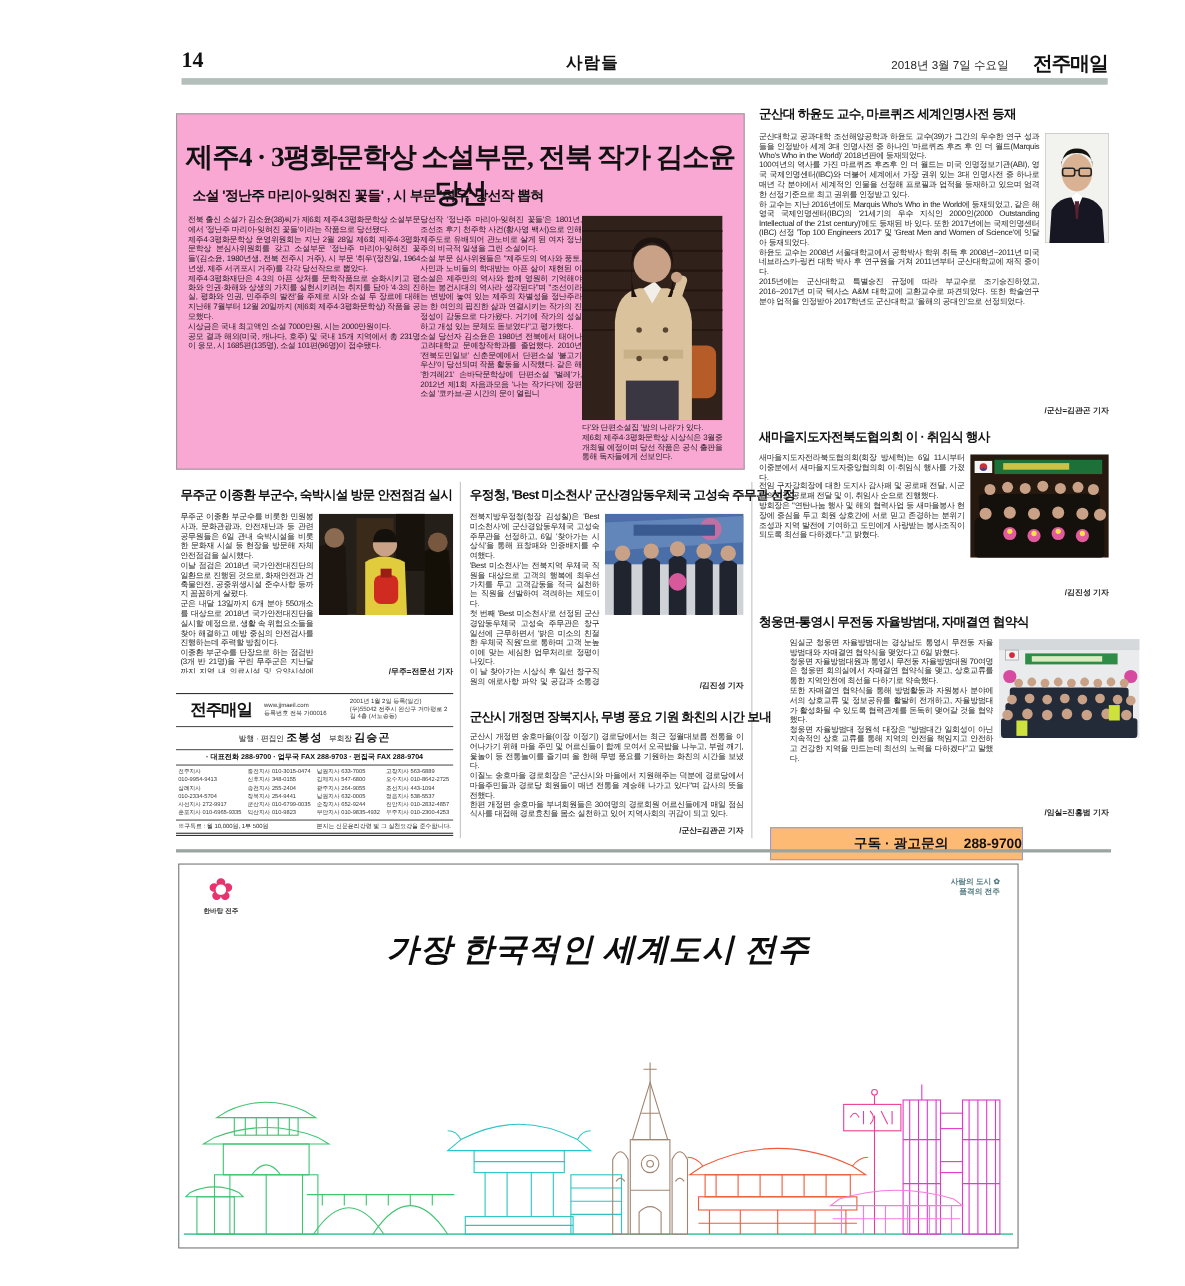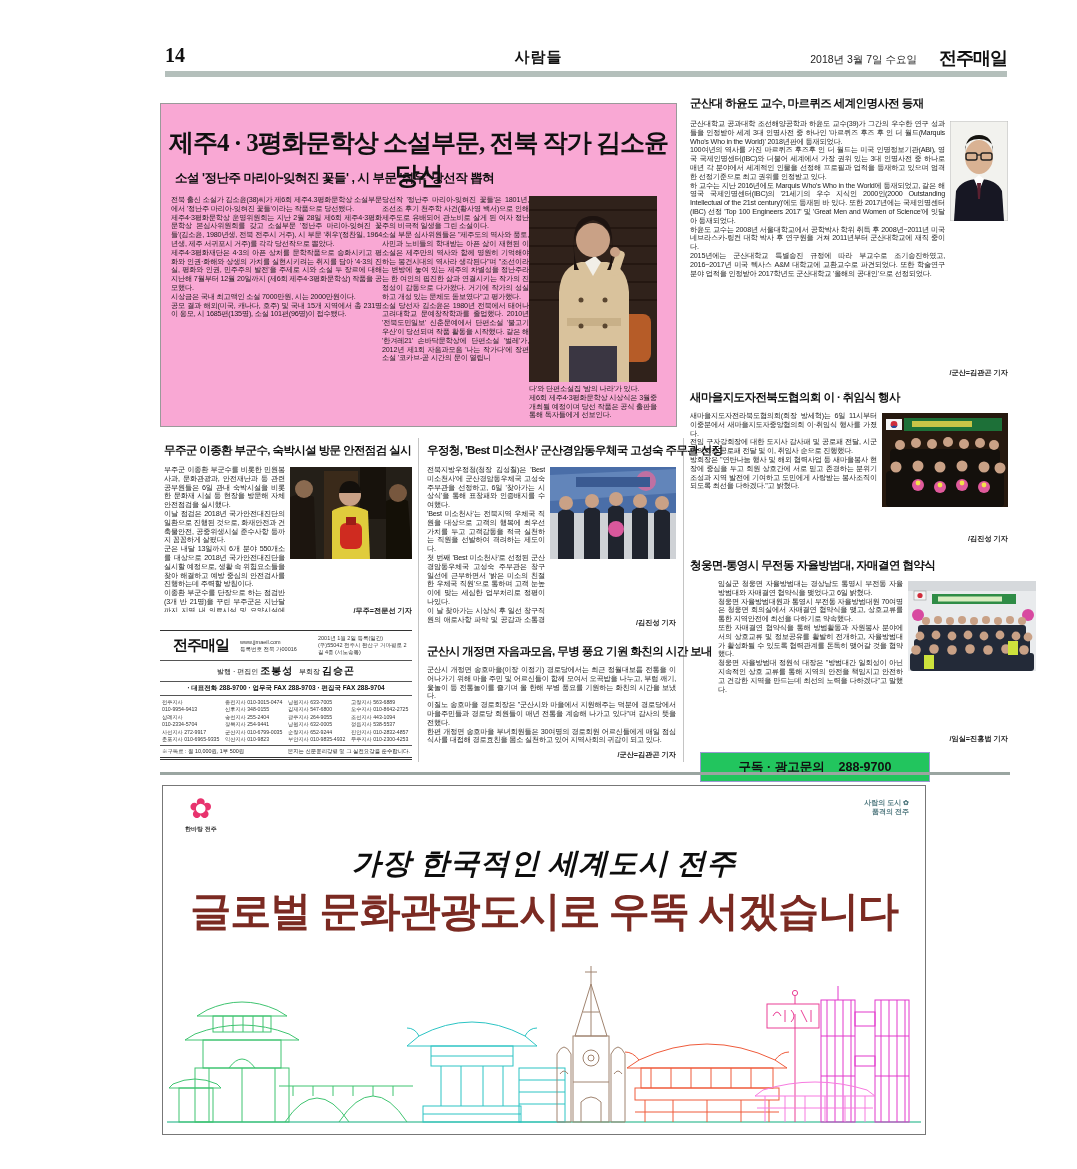--- a/index.html
+++ b/index.html
@@ -31,21 +31,21 @@
   .info-name{font-size:15px;font-weight:bold;letter-spacing:-1px;width:78px;text-align:center;}
   .info-small{font-size:5.5px;line-height:7px;color:#333;}
   .info-row2{border-bottom:1px solid #555;text-align:center;padding:3px 0;font-size:7px;}
   .info-row2 b{font-size:10px;letter-spacing:1px;text-align:right;}
   .info-row3{border-bottom:1px solid #555;text-align:center;padding:2px 0;font-size:6.5px;font-weight:bold;}
   .branch-grid{display:grid;grid-template-columns:repeat(4,1fr);gap:1px 4px;
                padding:3px 2px;border-bottom:1px solid #555;}
   .branch-cell{font-size:5.2px;line-height:6.4px;color:#333;white-space:nowrap;overflow:hidden;}
   .info-note{display:flex;justify-content:space-between;font-size:5.4px;padding:2px 2px;color:#222;}
   
-  .subscribe{background:#22c55e;border:1px solid #9a9ad2;text-align:center;
+  .subscribe{background:#fdba74;border:1px solid #9a9ad2;text-align:right;
              font-size:12.5px;font-weight:bold;letter-spacing:0px;line-height:28px;}
   
   .ad-box{border:1.5px solid #777;background:#fff;}
   .ad-slogan-top{width:100%;text-align:center;font-family:"Liberation Serif",serif;
                  font-size:29px;font-weight:bold;font-style:italic;letter-spacing:1px;color:#0d0d0d;}
   .ad-slogan-main{width:100%;text-align:center;font-family:"Liberation Serif",serif;
                   font-size:41px;font-weight:bold;letter-spacing:-1px;color:#7b2a22;}
   .ad-logo-left{text-align:center;line-height:8px;}
   .ad-flower{font-size:28px;color:#e8336e;line-height:26px;display:block;}
   .ad-logo-left small{font-size:6px;color:#333;font-weight:bold;}
@@ -209,21 +209,21 @@
     <circle cx="112" cy="36" r="7" fill="#c9a186"></circle>
     <circle cx="66" cy="62" r="8" fill="#d8589c"></circle>
   </svg>
   <div class="body" style="height:158px;">전북지방우정청(청장 김성칠)은 'Best 미소천사'에 군산경암동우체국 고성숙 주무관을 선정하고, 6일 '찾아가는 시상식'을 통해 표창패와 인증배지를 수여했다.
 'Best 미소천사'는 전북지역 우체국 직원을 대상으로 고객의 행복에 최우선 가치를 두고 고객감동을 적극 실천하는 직원을 선발하여 격려하는 제도이다.
 첫 번째 'Best 미소천사'로 선정된 군산경암동우체국 고성숙 주무관은 창구 일선에 근무하면서 '밝은 미소의 친절한 우체국 직원'으로 통하며 고객 눈높이에 맞는 세심한 업무처리로 정평이 나있다.
 이 날 찾아가는 시상식 후 일선 창구직원의 애로사항 파악 및 공감과 소통경영 실현을 위한 창구근무 일일체험을 한 김성철 청장은 "앞으로도 우체국 현장을 찾아 직원들과 지속적으로 소통하여 고객감동과 직원행복을 통해 아침에 출근하고 싶은 우체국을 만들어 나가겠다"고 말했다.</div>
 </div>
 <div class="abs byline" style="left:427px;top:618px;width:249px;">/김진성 기자</div>
 
-<div class="abs title" style="left:427px;top:644px;">군산시 개정면 자음과모음, 무병 풍요 기원 화친의 시간 보내</div>
+<div class="abs title" style="left:427px;top:644px;">군산시 개정면 장북지사, 무병 풍요 기원 화친의 시간 보내</div>
 <div class="abs body" style="left:427px;top:666px;width:249px;height:84px;">군산시 개정면 송호마을(이장 이정기) 경로당에서는 최근 정월대보름 전통을 이어나가기 위해 마을 주민 및 어르신들이 함께 모여서 오곡밥을 나누고, 부럼 깨기, 윷놀이 등 전통놀이를 즐기며 올 한해 무병 풍요를 기원하는 화친의 시간을 보냈다.
 이질노 송호마을 경로회장은 "군산시와 마을에서 지원해주는 덕분에 경로당에서 마을주민들과 경로당 회원들이 매년 전통을 계승해 나가고 있다"며 감사의 뜻을 전했다.
 한편 개정면 송호마을 부녀회원들은 30여명의 경로회원 어르신들에게 매일 점심식사를 대접해 경로효친을 몸소 실천하고 있어 지역사회의 귀감이 되고 있다.</div>
 <div class="abs byline" style="left:427px;top:750px;width:249px;">/군산=김관곤 기자</div>
 
 <div class="abs title" style="left:690px;top:96px;">군산대 하윤도 교수, 마르퀴즈 세계인명사전 등재</div>
 <div class="abs" style="left:690px;top:120px;width:318px;height:250px;">
 
   <svg class="photo" width="58" height="100" viewBox="0 0 58 100">
     <rect width="58" height="100" fill="#f2f2ee" stroke="#bbb"></rect>
@@ -353,21 +353,20 @@
 <div class="abs ad-box" style="left:162px;top:785px;width:762px;height:348px;">
   <div class="abs ad-logo-left" style="left:22px;top:10px;">
     <span class="ad-flower">✿</span>
     <small>한바탕 전주</small>
   </div>
   <div class="abs ad-logo-right" style="right:16px;top:12px;">
     <div>사람의 도시 ✿</div>
     <div>품격의 전주</div>
   </div>
   <div class="abs ad-slogan-top" style="top:58px;">가장 한국적인 세계도시 전주</div>
-  <div class="abs ad-slogan-main" style="top:98px;">글로벌 문화관광도시로 우뚝 서겠습니다</div>
 
   <svg class="abs" style="left:4px;top:170px;" width="754" height="172" viewBox="0 0 754 172" fill="none">
     <line x1="0" y1="166" x2="754" y2="166" stroke="#5ec9a8" stroke-width="1.6"></line>
 
     <g stroke="#3fc470" stroke-width="1">
       <path d="M40,54 Q75,38 110,54 L120,60 L30,60 Z"></path>
       <rect x="46" y="60" width="58" height="16"></rect>
       <line x1="56" y1="60" x2="56" y2="76"></line>
         <line x1="66" y1="60" x2="66" y2="76"></line>
       <line x1="76" y1="60" x2="76" y2="76"></line>

